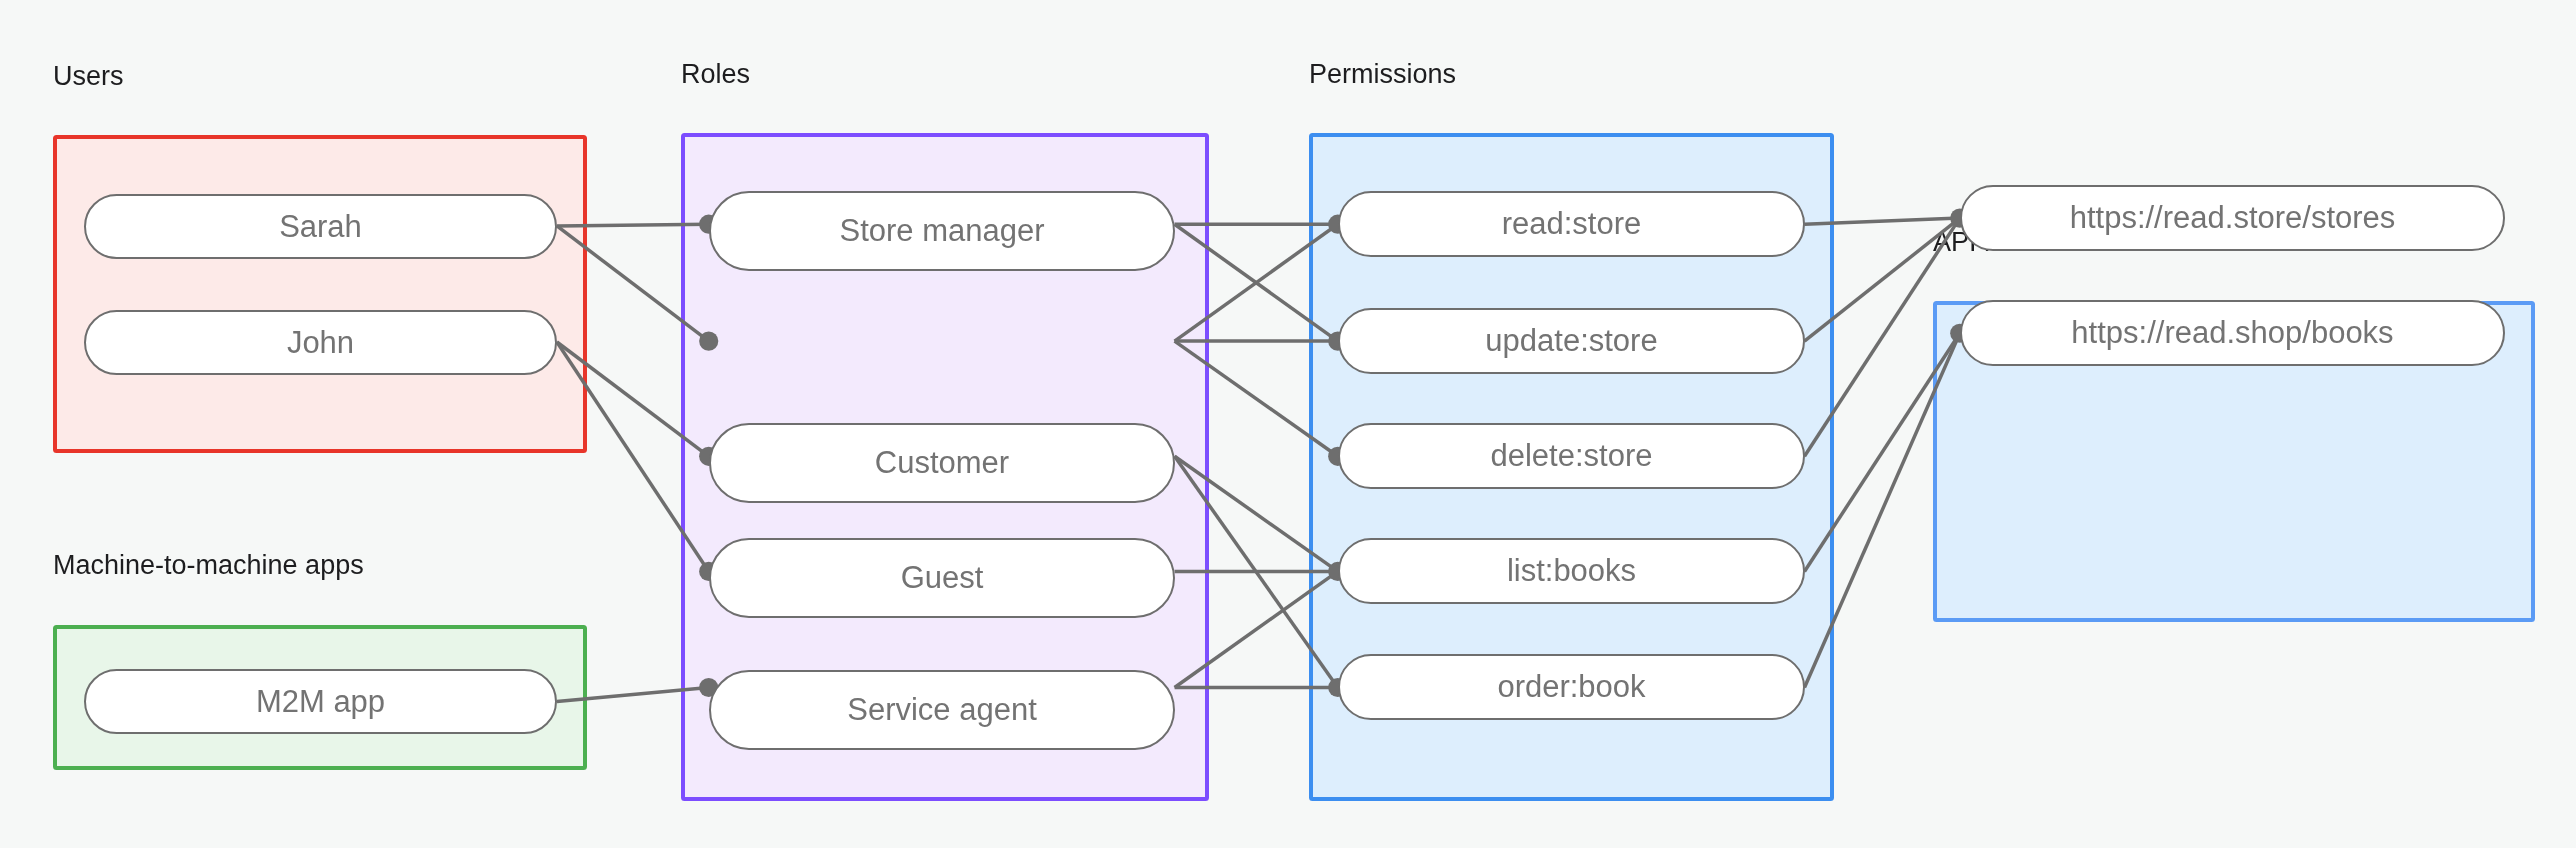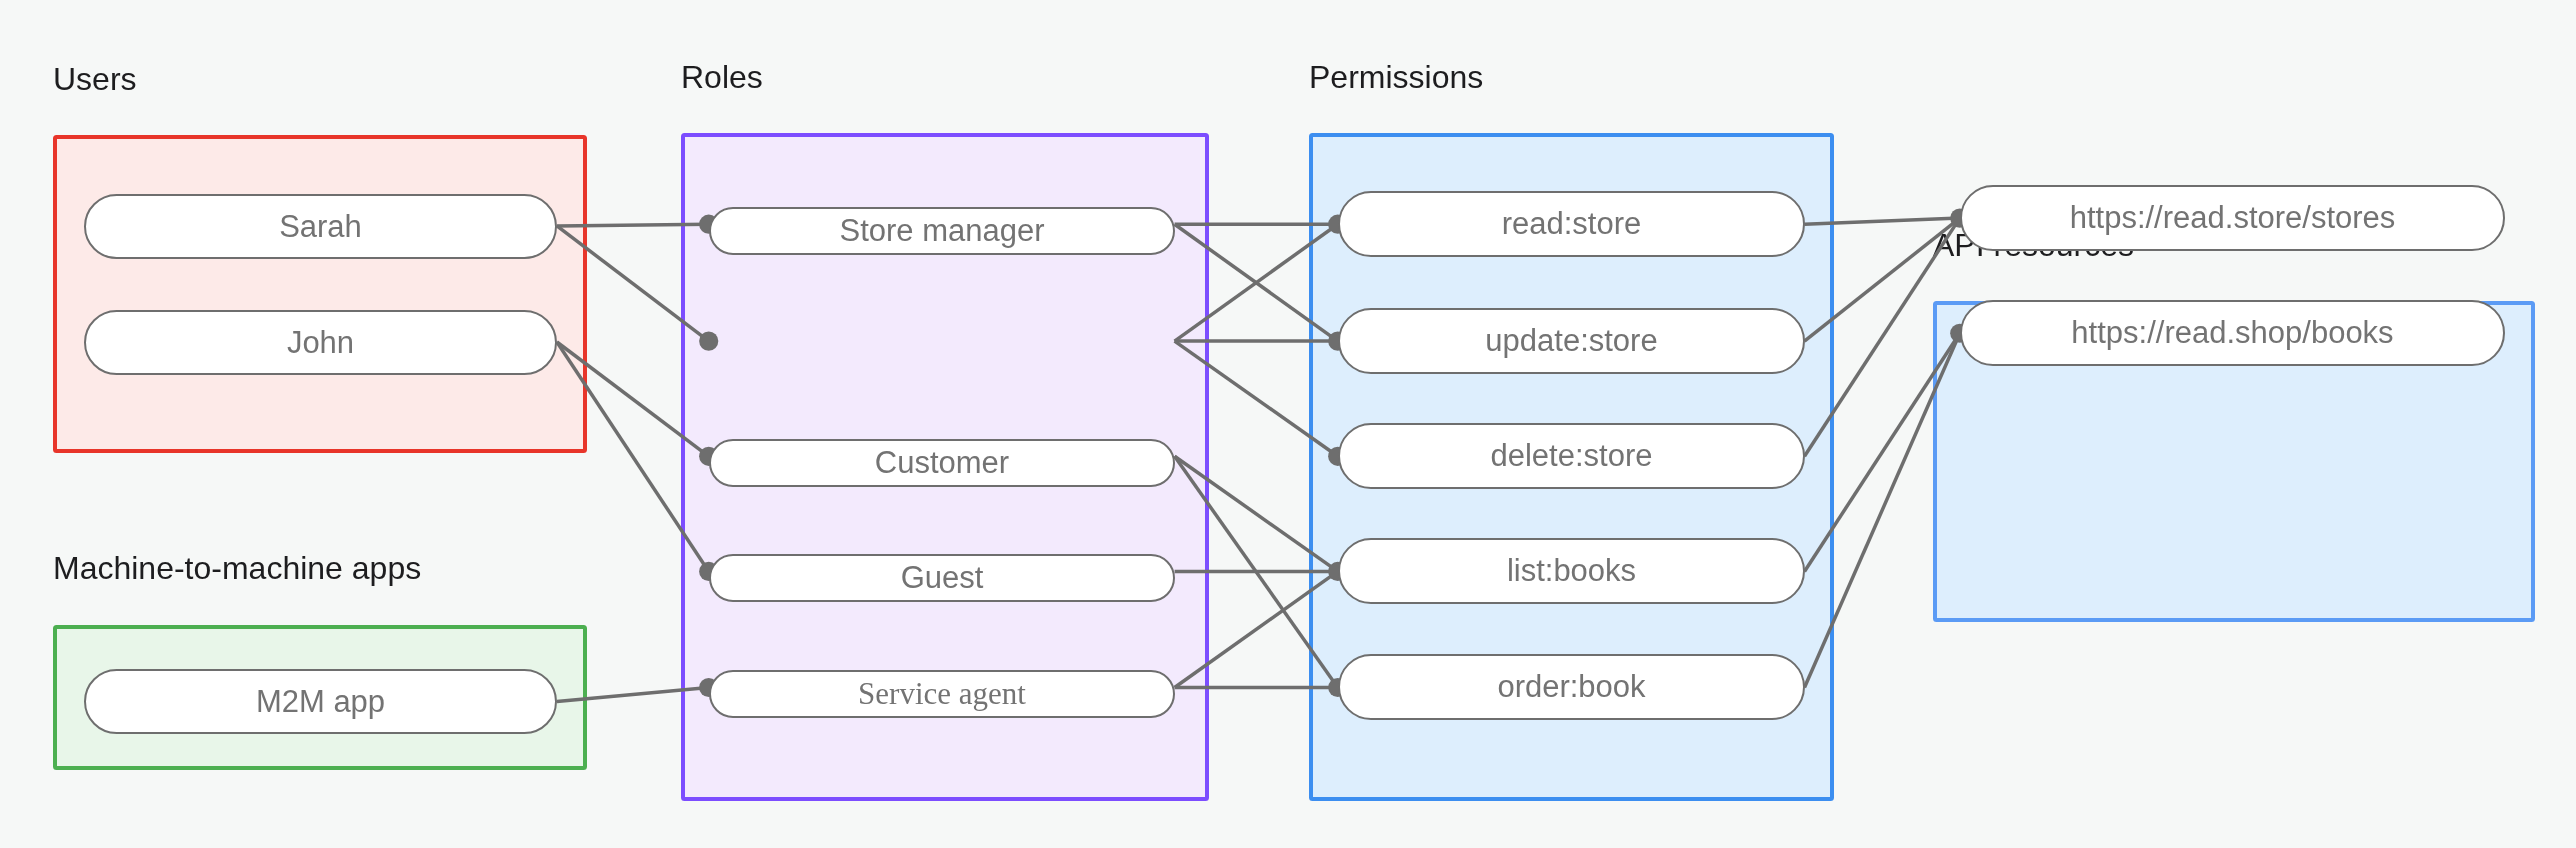--- a/index.html
+++ b/index.html
@@ -13,50 +13,50 @@
 
   
   .group{position:absolute;box-sizing:border-box;border-width:4.4px;border-style:solid;border-radius:3.5px;}
   .group.users       {left:53px;  top:135px; width:534px;  height:318px; border-color:#e8352a; background:#fdeae8;}
   .group.m2m         {left:53px;  top:625px; width:534px;  height:145px; border-color:#4caf50; background:#e8f6e9;}
   .group.roles       {left:681px; top:133px; width:528px;  height:668px; border-color:#7c4dff; background:#f3eafd;}
   .group.permissions {left:1309px;top:133px; width:525px;  height:668px; border-color:#3c8ef0; background:#ddeefd;}
   .group.api         {left:1933px;top:301px; width:602px;  height:321px; border-color:#5b9bf5; background:#ddeefd;}
 
   
-  .caption{position:absolute;font-size:32px;color:#1d1d1f;white-space:nowrap;line-height:1;}
+  .caption{position:absolute;font-size:27px;color:#1d1d1f;white-space:nowrap;line-height:1;}
   .cap-users {left:53px;  top:63px;}
   .cap-m2m   {left:53px;  top:552px;}
   .cap-roles {left:681px; top:61px;}
   .cap-perms {left:1309px;top:61px;}
   .cap-api   {left:1933px;top:229px;}
 
   
   .node{
     position:absolute;box-sizing:border-box;
     background:#ffffff;border:2.6px solid #6e6e6e;border-radius:872px;
     display:flex;align-items:center;justify-content:center;
     font-size:31px;color:#737373;white-space:nowrap;
     z-index:3;
   }
   .node.u      {left:84px;  width:473px; height:65px;}
-  .node.r      {left:709px; width:466px; height:48px;margin-top:16px;}
+  .node.r      {left:709px; width:466px; height:80px;}
   .node.p      {left:1338px;width:467px; height:66px;}
   .node.a      {left:1960px;width:545px; height:66px;}
 
   
   .n-sarah  {top:194px;}
   .n-john   {top:310px;}
   .n-m2m    {top:669px;}
 
   .n-smgr   {top:191px;}
   .n-sadm   {top:308px;}
   .n-cust   {top:423px;}
   .n-guest  {top:538px;}
-  .n-svc    {top:654px;font-family:Liberation Serif, serif;}
+  .n-svc    {top:670px;}
 
   .n-read   {top:191px;}
   .n-upd    {top:308px;}
   .n-del    {top:423px;}
   .n-list   {top:538px;}
   .n-order  {top:654px;}
 
   .n-stores {top:185px;}
   .n-books  {top:300px;}
 

